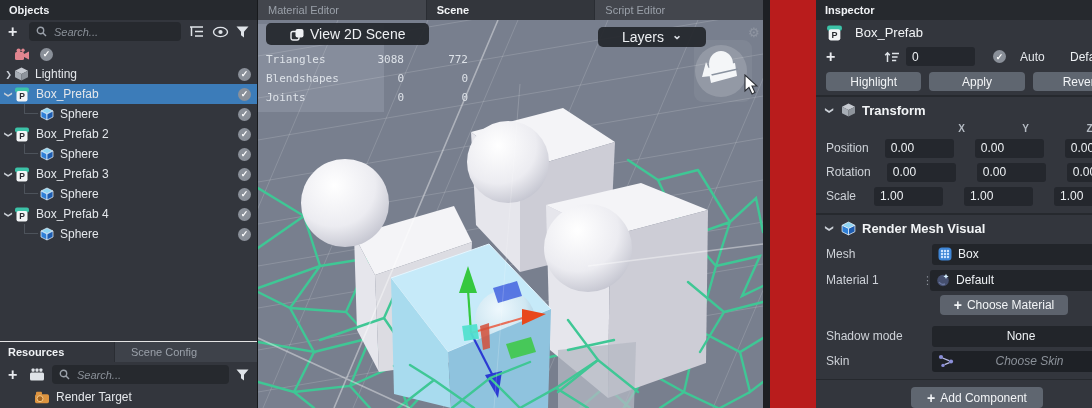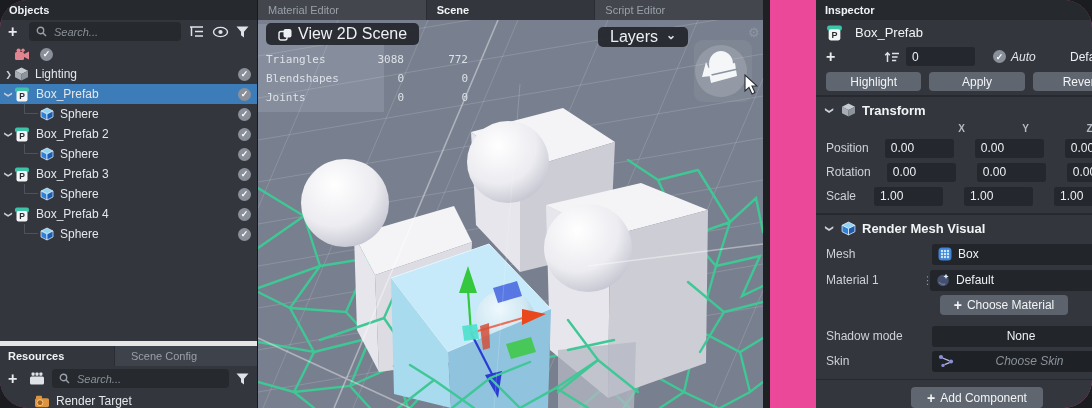--- a/index.html
+++ b/index.html
@@ -1,17 +1,17 @@
 <!DOCTYPE html>
 <html><head>
 <meta charset="utf-8">
 <style>
   html,body{margin:0;padding:0;background:#1a1c20;}
-  .app{position:relative;width:1092px;height:408px;background:#ec4899;overflow:hidden;
-       font-family:"Liberation Sans",sans-serif;color:#e8eaee;border-radius:28px;-webkit-font-smoothing:antialiased;}
+  .app{position:relative;width:1092px;height:408px;background:#b91c1c;overflow:hidden;
+       font-family:"Liberation Sans",sans-serif;color:#e8eaee;-webkit-font-smoothing:antialiased;}
   .hdrbar{height:20px;background:#26292e;display:flex;align-items:center;padding:0 9px;
           font-size:11px;font-weight:bold;color:#f0f2f5;}
   
   .left{position:absolute;left:0;top:0;width:257px;height:408px;background:#33363d;border-right:1px solid #17191c;}
   .toolbar{display:flex;align-items:center;gap:7px;height:23px;padding:0 8px;}
   .plus{width:14px;color:#e8eaee;font-size:16px;font-weight:bold;line-height:1;}
   .plus::after{content:"+";}
   .searchbox{display:flex;align-items:center;gap:5px;background:#26292e;border-radius:4px;height:19px;padding:0 7px;flex:1;min-width:0;}
   .searchbox input{background:transparent;border:none;outline:none;flex:1;min-width:0;color:#d7dbe0;font-size:11px;font-family:inherit;}
   input::placeholder{color:#8b9199;font-style:italic;}
@@ -20,34 +20,34 @@
   .trow.sel{background:#3c7cb9;}
   .exp{width:11px;font-size:8px;color:#ccd1d8;flex:0 0 auto;text-align:center;}
   .exp.open::after{content:"❯";display:inline-block;transform:rotate(90deg);}
   .exp.closed::after{content:"❯";display:inline-block;}
   .conn{flex:0 0 auto;width:13px;height:9px;border-left:1px solid #596069;border-bottom:1px solid #596069;
         align-self:flex-start;margin:0 2px 0 10px;opacity:.7;}
   .ticon{flex:0 0 auto;margin-right:6px;display:flex;align-items:center;}
   .tlabel{flex:1;overflow:hidden;white-space:nowrap;}
   .chk{flex:0 0 auto;width:13px;height:13px;border-radius:50%;background:#8a9099;display:flex;align-items:center;justify-content:center;margin-left:4px;}
   .chk::after{content:"✓";color:#fff;font-size:9px;font-weight:bold;}
-  .resources{position:absolute;left:0;right:0;top:341px;bottom:0;border-top:5px solid #e5e5e5;background:#33363d;}
+  .resources{position:absolute;left:0;right:0;top:341px;bottom:0;border-top:1px solid #e5e5e5;background:#33363d;}
   .rtabs{display:flex;height:20px;background:#3e424a;font-size:11px;}
   .rtab{display:flex;align-items:center;padding:0 16px;}
   .rtab.active{background:#33363d;color:#f0f2f5;font-weight:bold;width:98px;padding:0 8px;}
   .rtab.inactive{color:#9aa0a9;border-left:1px solid #2a2d33;flex:1;}
   .rlist .trow{padding-left:34px;}
   
   .viewport{position:absolute;left:258px;top:0;width:505px;height:408px;background:#787f8e;}
   .vtabs{position:absolute;left:0;top:0;width:100%;height:20px;background:#43464d;display:flex;font-size:11px;}
   .vtab{display:flex;align-items:center;padding:0 10px;flex:1;border-right:1px solid #2a2d33;color:#9aa0a9;}
   .vtab.active{background:#33363c;color:#f2f4f6;font-weight:bold;}
   .vgap{position:absolute;left:763px;top:0;width:7px;height:408px;background:#1e2024;}
   .overlaybtn{position:absolute;display:flex;align-items:center;gap:6px;background:rgba(36,39,44,.93);
-              border-radius:5px;color:#eef0f3;font-size:16px;padding:0 12px;height:22px;}
+              border-radius:5px;color:#eef0f3;font-size:14px;padding:0 24px;height:22px;}
   .stats{position:absolute;left:8px;top:50px;font-family:"DejaVu Sans Mono",monospace;font-size:11px;color:#dde2e8;}
   .stats .srow{display:flex;height:19px;align-items:center;}
   .stats .sl{width:92px;}
   .stats .s1{width:46px;text-align:right;}
   .stats .s2{width:64px;text-align:right;}
   .gearfaint{position:absolute;left:490px;top:25px;font-size:13px;color:#fff;opacity:.16;}
   .ddchev{font-size:12px;color:#dfe3e8;line-height:0;margin-top:-4px;}
   .ddchev::after{content:"⌄";font-weight:bold;}
   
   .inspector{position:absolute;left:816px;top:0;width:322px;height:408px;background:#33363d;}
@@ -77,21 +77,21 @@
   .xbtn{color:#e8eaee;font-size:11px;font-weight:bold;margin-left:6px;}
   .xbtn::after{content:"✕";}
   .choosebtn{margin:2px 0 2px 124px;width:128px;height:20px;background:#5d636d;border-radius:4px;
              display:flex;align-items:center;justify-content:center;gap:5px;font-size:12px;color:#f2f4f6;}
   .plussm{font-size:14px;font-weight:bold;line-height:1;}
   .plussm::after{content:"+";}
   .addcomp{border-top:1px solid #26292e;margin-top:5px;padding-top:7px;display:flex;justify-content:center;}
   .addbtn{width:132px;height:21px;background:#5f6670;border-radius:4px;display:flex;align-items:center;justify-content:center;gap:5px;font-size:12px;color:#f2f4f6;}
   .italic{font-style:italic;color:#8b9199;}
   .bluedot{width:13px;height:13px;border-radius:50%;background:#42a0f2;border:1px solid #7cc3ff;box-sizing:border-box;}
-  .cklabel{margin-left:5px;color:#e4e7eb;font-style:italic;}
+  .cklabel{margin-left:14px;color:#e4e7eb;}
 </style>
 </head>
 <body>
 
 <div class="app">
 
   <div class="left">
     <div class="hdrbar">Objects</div>
     <div class="toolbar">
       <span class="plus"></span>

